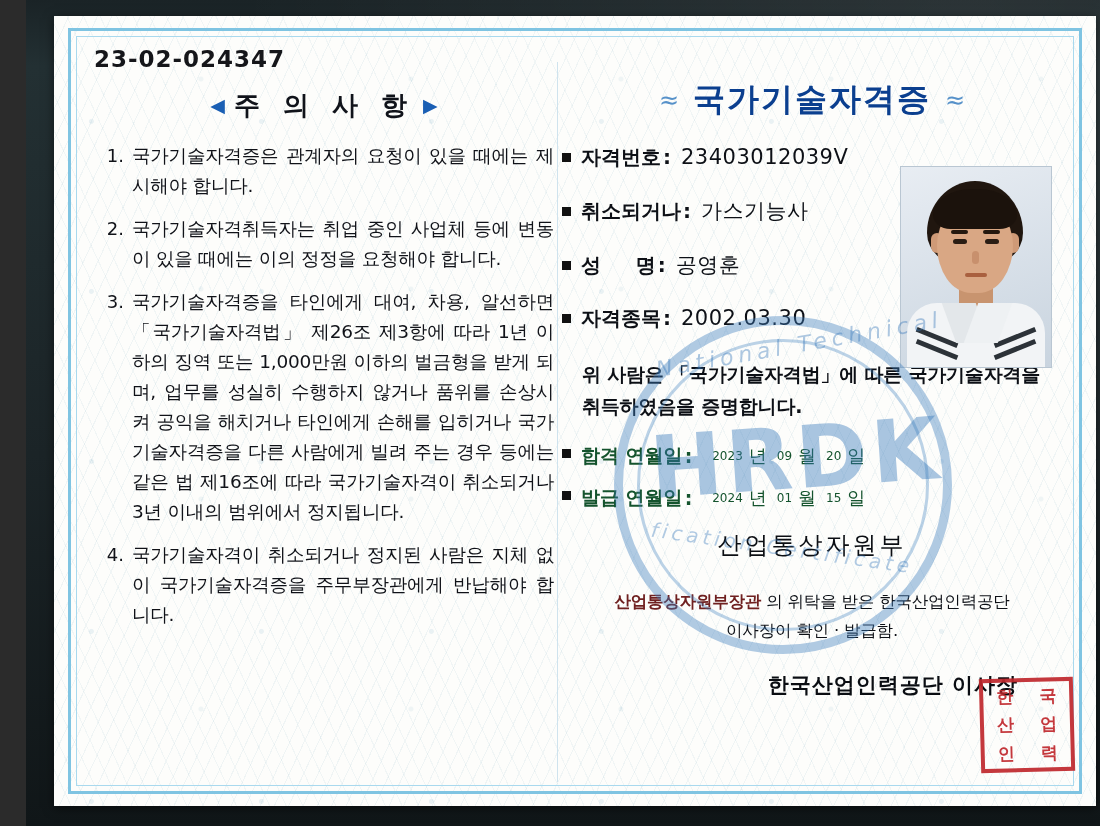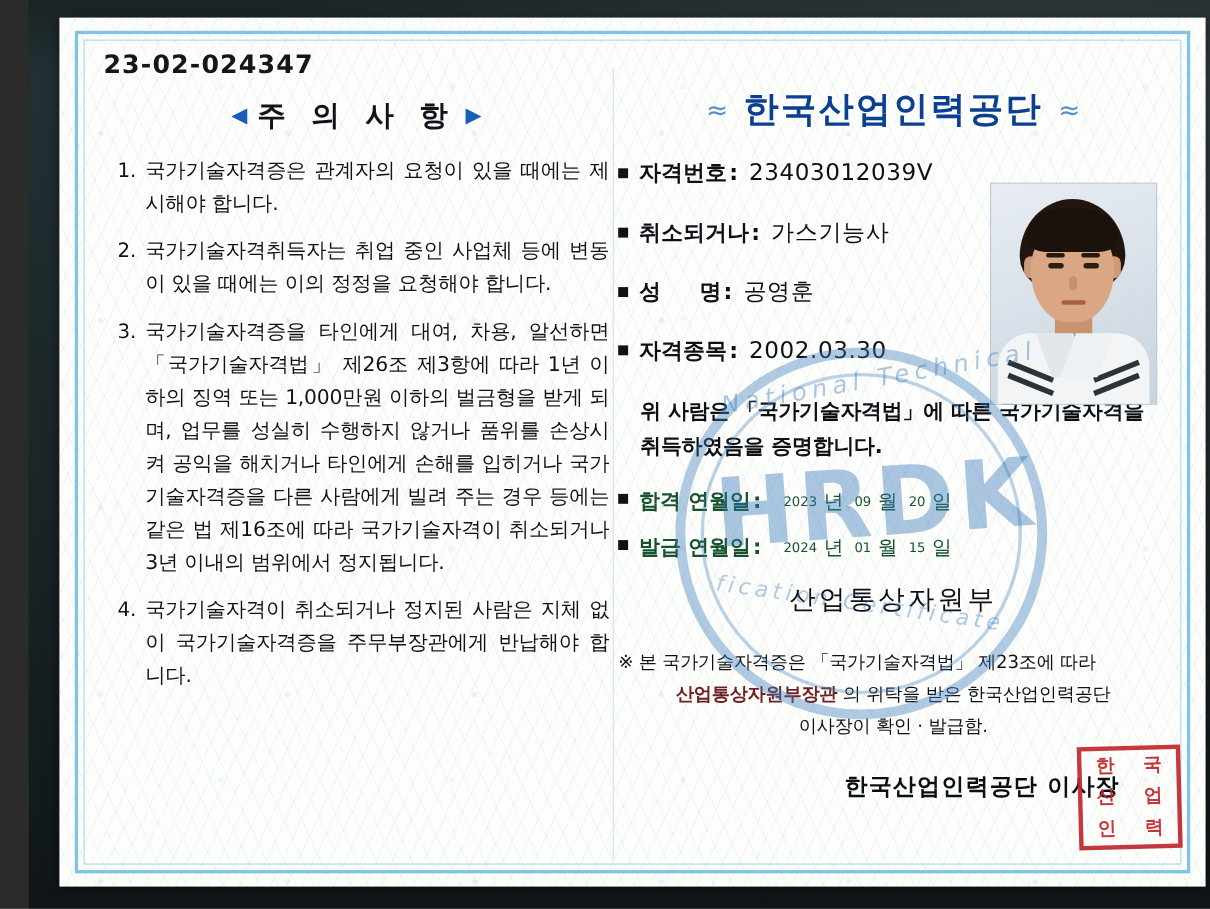--- a/index.html
+++ b/index.html
@@ -414,21 +414,21 @@
         <li>
           <span class="li-num">4.</span>
           <span class="li-text">국가기술자격이 취소되거나 정지된 사람은 지체 없이 국가기술자격증을 주무부장관에게 반납해야 합니다.</span>
         </li>
       </ol>
     </div>
 
     <div class="col-right">
       <div class="title-row">
         <span class="flourish">≈</span>
-        <span class="cert-title">한국산업인력공단</span>
+        <span class="cert-title">국가기술자격증</span>
         <span class="flourish">≈</span>
       </div>
 
       <div class="field">
         <span class="bullet"></span>
         <span class="field-label">자격번호</span>
         <span class="field-colon">:</span>
         <span class="field-value">23403012039V</span>
       </div>
 
@@ -478,21 +478,20 @@
         <span class="d-unit">년</span>
         <span class="d-num">01</span>
         <span class="d-unit">월</span>
         <span class="d-num">15</span>
         <span class="d-unit">일</span>
       </div>
 
       <div class="ministry">산업통상자원부</div>
 
       <div class="footnote">
-        <div class="ln1">※ 본 국가기술자격증은 「국가기술자격법」 제23조에 따라</div>
         <div class="ln2">
           <span class="fn-red">산업통상자원부장관</span><span> 의 위탁을 받은 한국산업인력공단</span>
         </div>
         <div class="ln3">이사장이 확인 · 발급함.</div>
       </div>
 
       <div class="issuer">한국산업인력공단 이사장</div>
 
       <div class="photo">
         <div class="ph-bg"></div>

